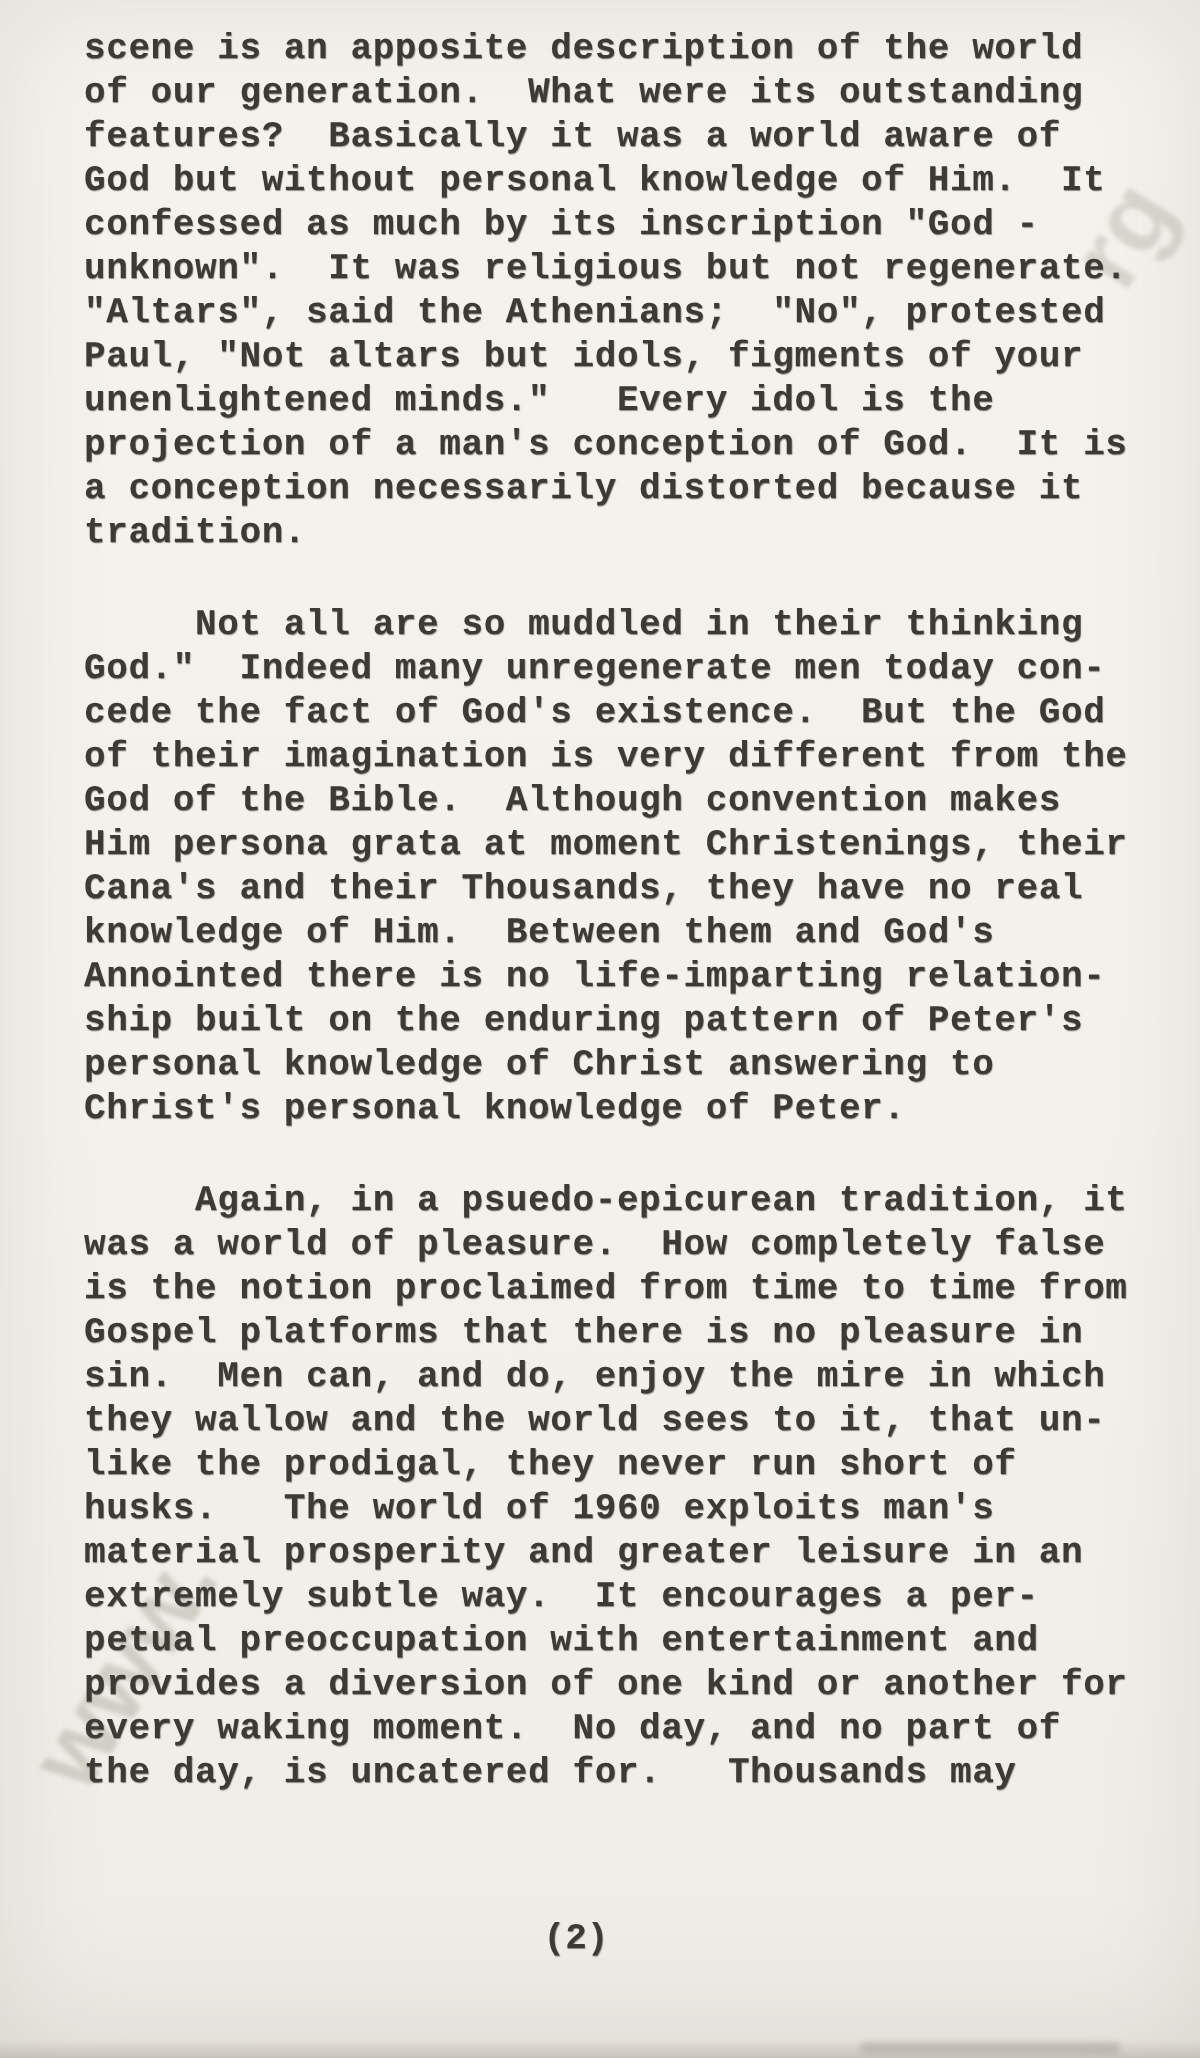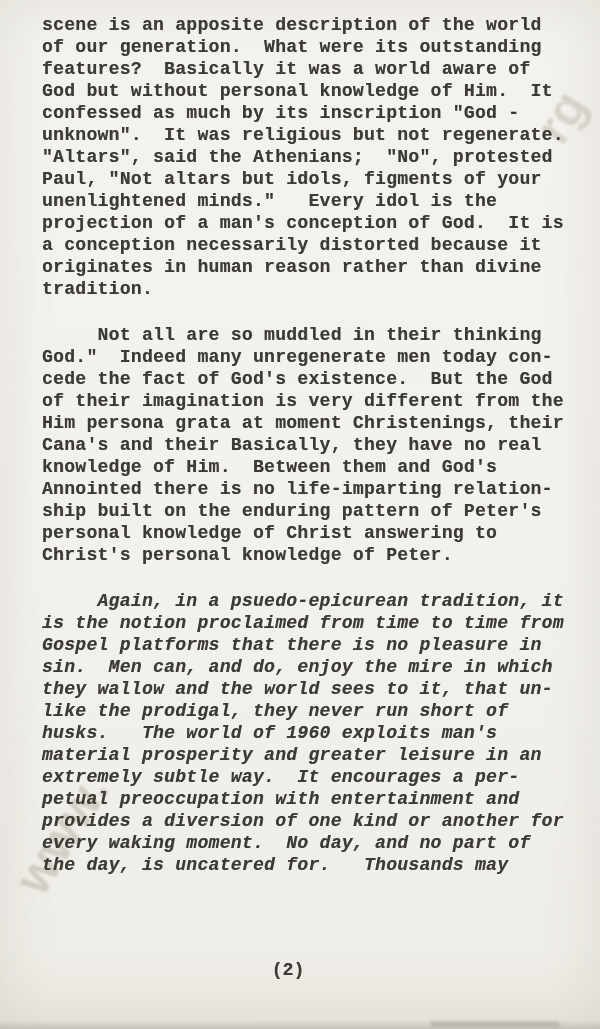--- a/index.html
+++ b/index.html
@@ -26,21 +26,20 @@
     line-height: 22px;
     font-weight: bold;
     letter-spacing: 0.3px;
     text-shadow: 0.3px 0.3px 0.5px rgba(58, 55, 48, 0.55);
   }
   .paragraph {
     margin: 0 0 24px 0;
   }
   .paragraph:last-child {
     margin-bottom: 0;
-    font-style: italic;
   }
   .line {
     white-space: pre;
   }
   .page-number {
     position: absolute;
     left: 48%;
     top: 960px;
     transform: translateX(-50%);
     color: #3c3a34;
@@ -107,38 +106,39 @@
         <div class="line">of our generation.  What were its outstanding</div>
         <div class="line">features?  Basically it was a world aware of</div>
         <div class="line">God but without personal knowledge of Him.  It</div>
         <div class="line">confessed as much by its inscription "God -</div>
         <div class="line">unknown".  It was religious but not regenerate.</div>
         <div class="line">"Altars", said the Athenians;  "No", protested</div>
         <div class="line">Paul, "Not altars but idols, figments of your</div>
         <div class="line">unenlightened minds."   Every idol is the</div>
         <div class="line">projection of a man's conception of God.  It is</div>
         <div class="line">a conception necessarily distorted because it</div>
-        <div class="line">originates in human reason rather than divine</div>
         <div class="line">tradition.</div>
       </div>
       <div class="paragraph">
         <div class="line">     Not all are so muddled in their thinking</div>
         <div class="line">God."  Indeed many unregenerate men today con-</div>
         <div class="line">cede the fact of God's existence.  But the God</div>
         <div class="line">of their imagination is very different from the</div>
+        <div class="line">God of the Bible.  Although convention makes</div>
         <div class="line">Him persona grata at moment Christenings, their</div>
-        <div class="line">Cana's and their Basically, they have no real</div>
+        <div class="line">Cana's and their Thousands, they have no real</div>
         <div class="line">knowledge of Him.  Between them and God's</div>
         <div class="line">Annointed there is no life-imparting relation-</div>
         <div class="line">ship built on the enduring pattern of Peter's</div>
         <div class="line">personal knowledge of Christ answering to</div>
         <div class="line">Christ's personal knowledge of Peter.</div>
       </div>
       <div class="paragraph">
         <div class="line">     Again, in a psuedo-epicurean tradition, it</div>
+        <div class="line">was a world of pleasure.  How completely false</div>
         <div class="line">is the notion proclaimed from time to time from</div>
         <div class="line">Gospel platforms that there is no pleasure in</div>
         <div class="line">sin.  Men can, and do, enjoy the mire in which</div>
         <div class="line">they wallow and the world sees to it, that un-</div>
         <div class="line">like the prodigal, they never run short of</div>
         <div class="line">husks.   The world of 1960 exploits man's</div>
         <div class="line">material prosperity and greater leisure in an</div>
         <div class="line">extremely subtle way.  It encourages a per-</div>
         <div class="line">petual preoccupation with entertainment and</div>
         <div class="line">provides a diversion of one kind or another for</div>

